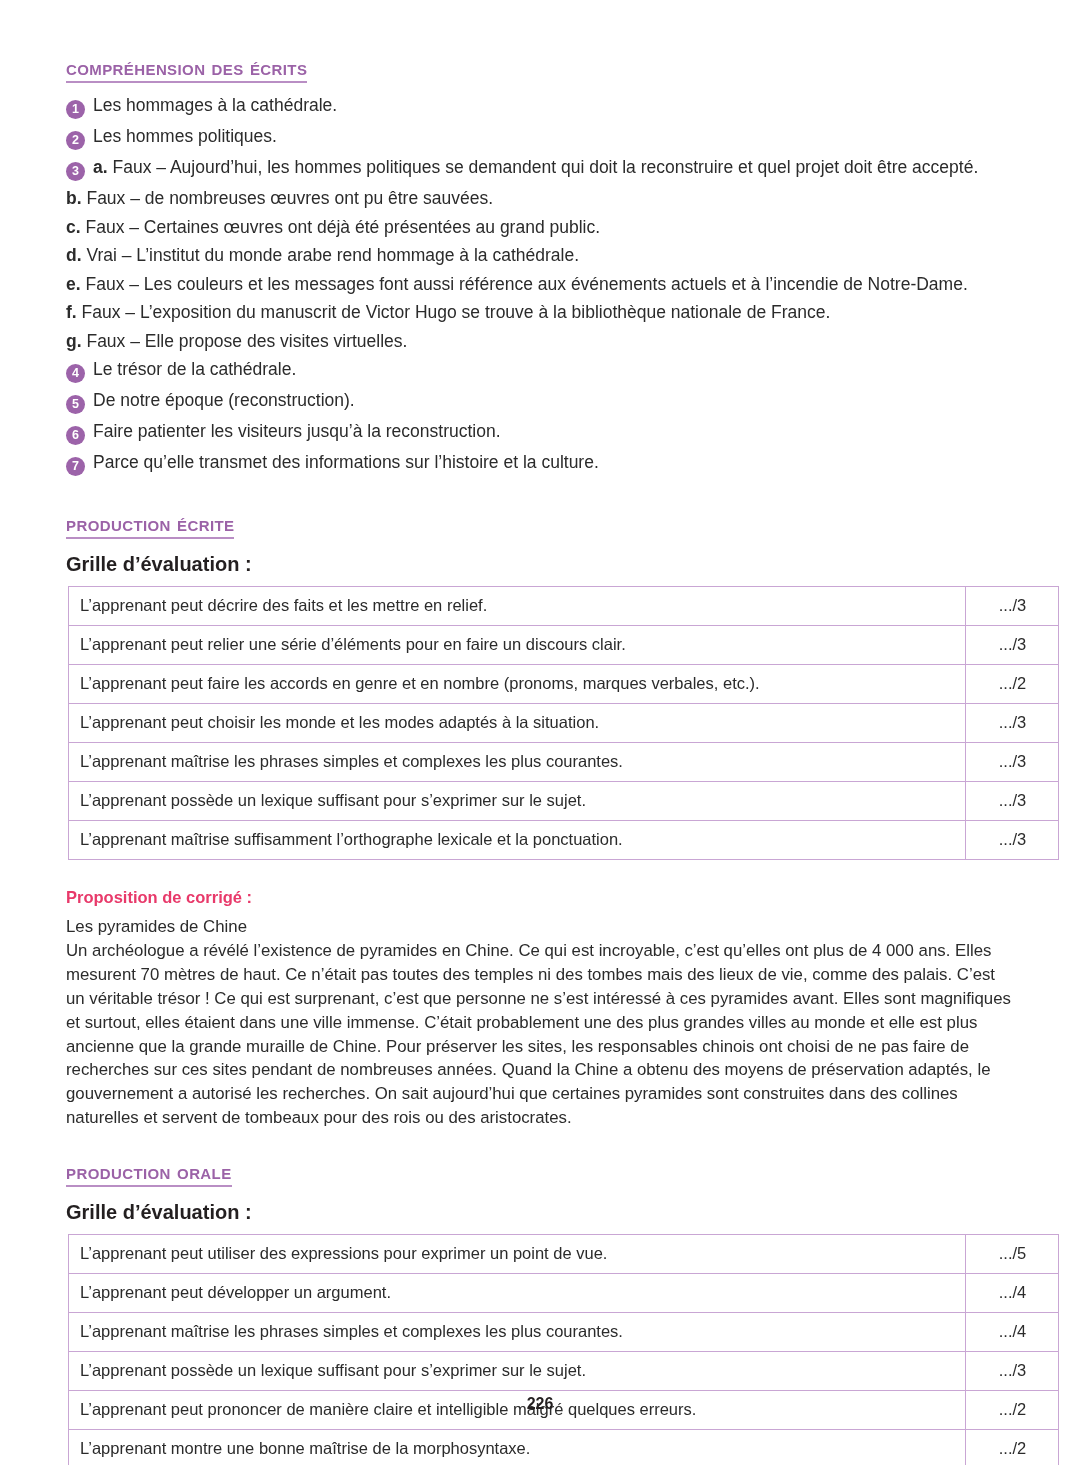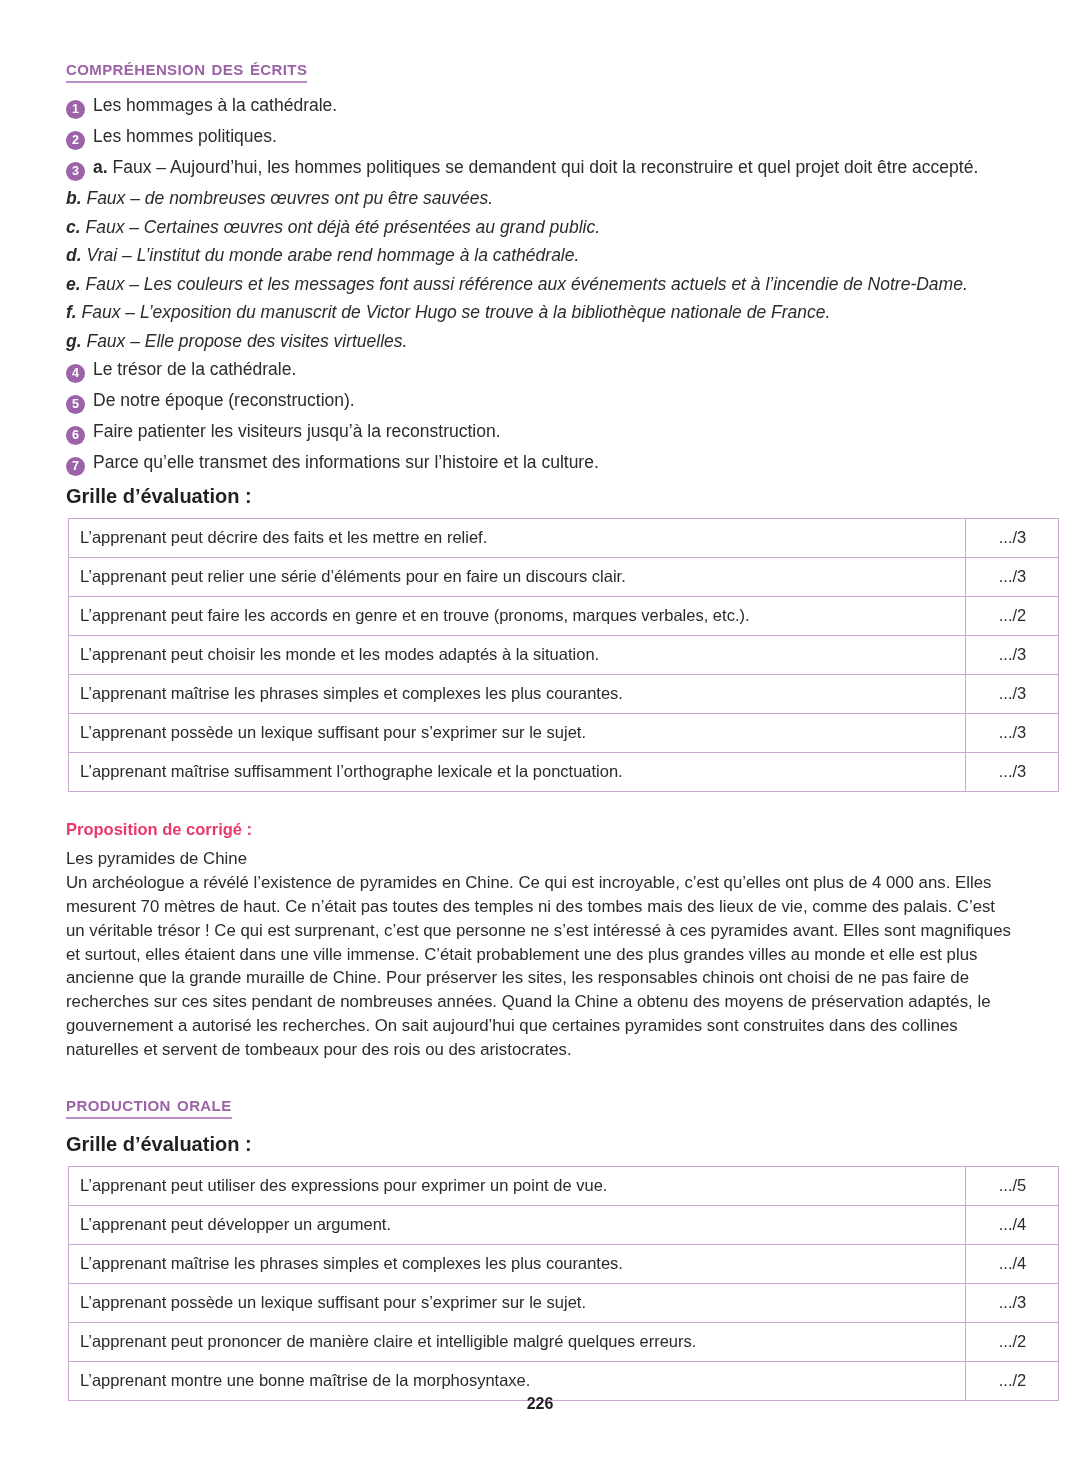--- a/index.html
+++ b/index.html
@@ -69,21 +69,20 @@
     top: 2px;
     font-family: "Liberation Sans", sans-serif;
   }
   .ans-text { flex: 1 1 auto; }
   .ans-text b { font-weight: bold; }
   .sub-row {
     font-size: 17.5px;
     line-height: 1.0;
     margin-bottom: 11px;
     color: #2b2b2b;
-    font-style: italic;
   }
   .sub-row b { font-weight: bold; }
 
   
   .grille-label {
     font-size: 20px;
     font-weight: bold;
     color: #231f20;
     margin: 0 0 10px 0;
   }
@@ -178,35 +177,38 @@
       <div class="ans-row">
         <span class="badge">6</span>
         <span class="ans-text">Faire patienter les visiteurs jusqu’à la reconstruction.</span>
       </div>
       <div class="ans-row">
         <span class="badge">7</span>
         <span class="ans-text">Parce qu’elle transmet des informations sur l’histoire et la culture.</span>
       </div>
     </div>
 
+  <div class="heading-wrap hw-pe">
+    <h2 class="section-heading">Production écrite</h2>
+  </div>
 
   <div class="grille-label">Grille d’évaluation :</div>
 
   <table class="grille">
     <tbody>
         <tr>
           <td class="crit">L’apprenant peut décrire des faits et les mettre en relief.</td>
           <td class="score">.../3</td>
         </tr>
         <tr>
           <td class="crit">L’apprenant peut relier une série d’éléments pour en faire un discours clair.</td>
           <td class="score">.../3</td>
         </tr>
         <tr>
-          <td class="crit">L’apprenant peut faire les accords en genre et en trouve (pronoms, marques verbales, etc.).</td>
+          <td class="crit">L’apprenant peut faire les accords en genre et en nombre (pronoms, marques verbales, etc.).</td>
           <td class="score">.../2</td>
         </tr>
         <tr>
           <td class="crit">L’apprenant peut choisir les monde et les modes adaptés à la situation.</td>
           <td class="score">.../3</td>
         </tr>
         <tr>
           <td class="crit">L’apprenant maîtrise les phrases simples et complexes les plus courantes.</td>
           <td class="score">.../3</td>
         </tr>

